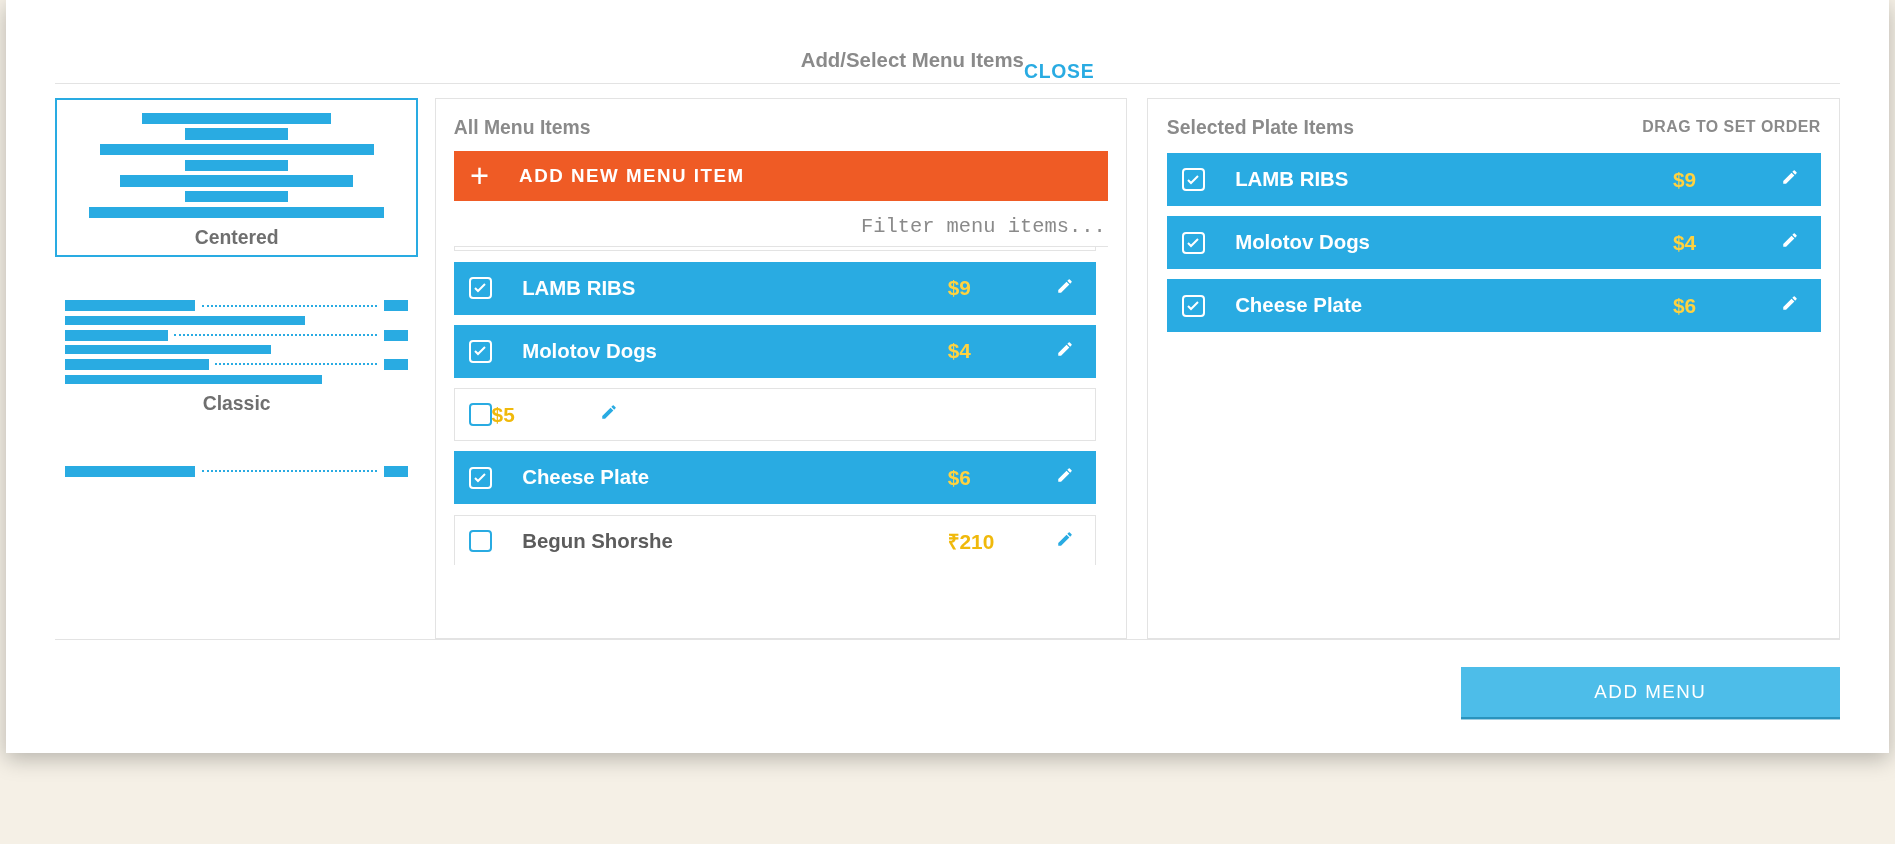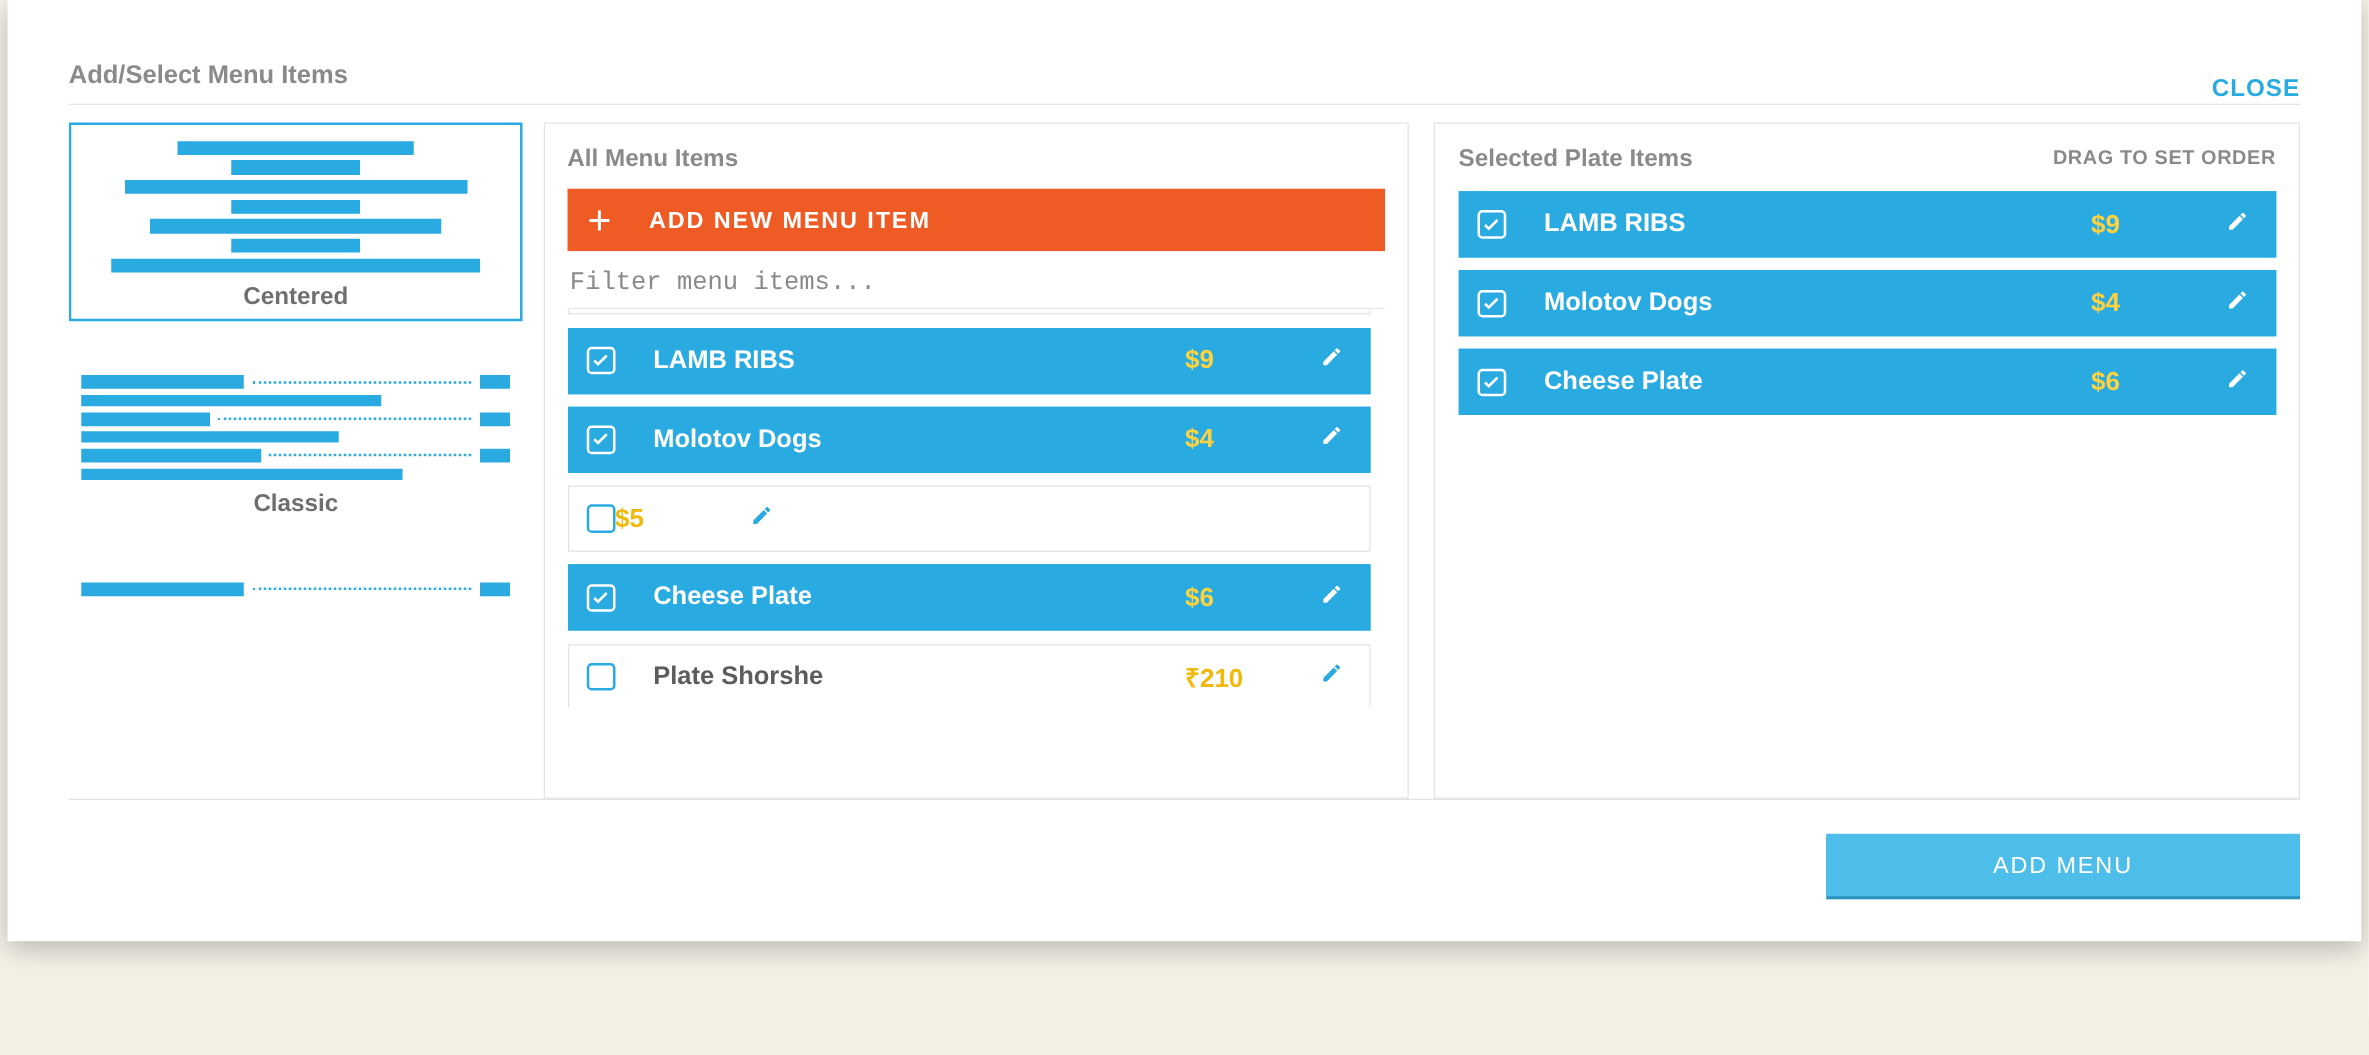--- a/index.html
+++ b/index.html
@@ -115,20 +115,21 @@
   .addnew .plus {
     width:1.6rem; text-align:center; font-size:1.6rem; line-height:1; font-weight:400;
   }
   .addnew span.lbl { margin-left:1.1rem; }
 
   .filter {
     width:100%; border:none; outline:none;
     font-family:"Courier New", monospace;
     color:#8a8a8a; font-size:1rem;
     padding:0.7rem 0.1rem 0.4rem 0.1rem;
+    text-align:right;
   }
   .filter::placeholder { color:#8a8a8a; }
 
   .item-list {
     height:15.6rem; overflow-y:scroll;
     padding-right:0.6rem;
     border-top:1px solid #e3e3e3;
     padding-top:0rem;
   }
   .item-list::-webkit-scrollbar { width:14px; }
@@ -185,21 +186,21 @@
     cursor:pointer;
   }
 </style>
 </head>
 <body>
 
 <div class="modal">
 
   <div class="headers">
     <div class="col-main">
-      <div style="display:flex; justify-content:space-between; align-items:flex-end;">
+      <div style="display:flex; justify-content:center; align-items:flex-end;">
         <div class="section-title">Add/Select Menu Items</div>
         <div class="close">CLOSE</div>
       </div>
       <div class="rule"></div>
     </div>
   </div>
 
   <div class="content">
 
     <div class="layout-col">
@@ -319,21 +320,21 @@
               <svg width="18" height="18" viewBox="0 0 24 24">
                   <path d="M3 17.25V21h3.75L17.81 9.94l-3.75-3.75L3 17.25zM20.71 7.04a1 1 0 0 0 0-1.41l-2.34-2.34a1 1 0 0 0-1.41 0l-1.83 1.83 3.75 3.75 1.83-1.83z"></path>
                 </svg>
             </div>
           </div>
 
           <div class="item">
             <div class="chk">
               
             </div>
-            <div class="name">Plate Shorshe</div>
+            <div class="name">Begun Shorshe</div>
             <div class="price">₹210</div>
             <div class="edit">
               <svg width="18" height="18" viewBox="0 0 24 24">
                   <path d="M3 17.25V21h3.75L17.81 9.94l-3.75-3.75L3 17.25zM20.71 7.04a1 1 0 0 0 0-1.41l-2.34-2.34a1 1 0 0 0-1.41 0l-1.83 1.83 3.75 3.75 1.83-1.83z"></path>
                 </svg>
             </div>
           </div>
         </div>
       </div>
 

